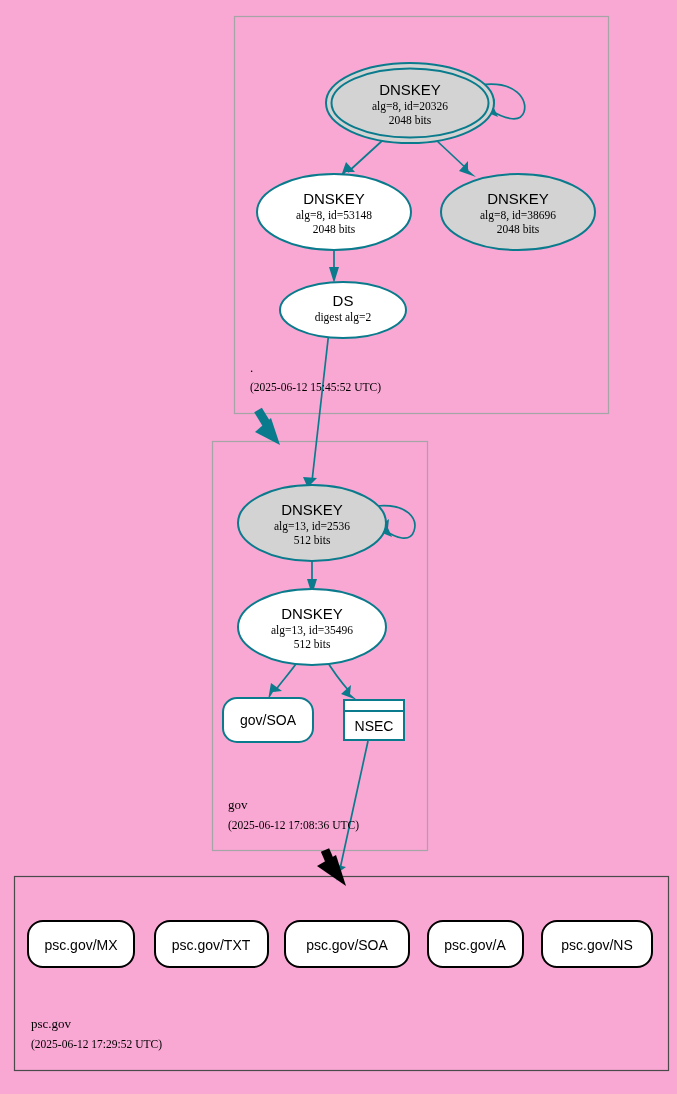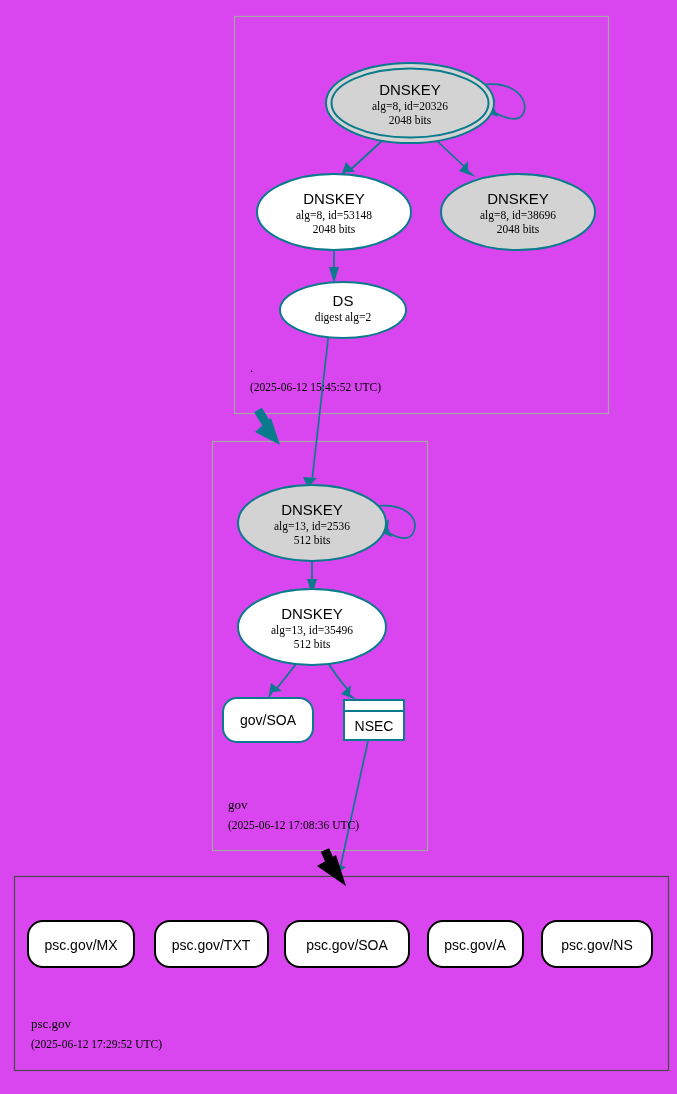--- a/index.html
+++ b/index.html
@@ -7,21 +7,21 @@
     padding: 0;
     background: #ffffff;
   }
   body {
     font-family: "Liberation Sans", sans-serif;
   }
   #canvas {
     position: relative;
     width: 677px;
     height: 1094px;
-    background: #d946ef;
+    background: #f9a8d4;
     overflow: hidden;
   }
   svg.layer {
     position: absolute;
     left: 0;
     top: 0;
     width: 677px;
     height: 1094px;
   }
   .zone-box {

